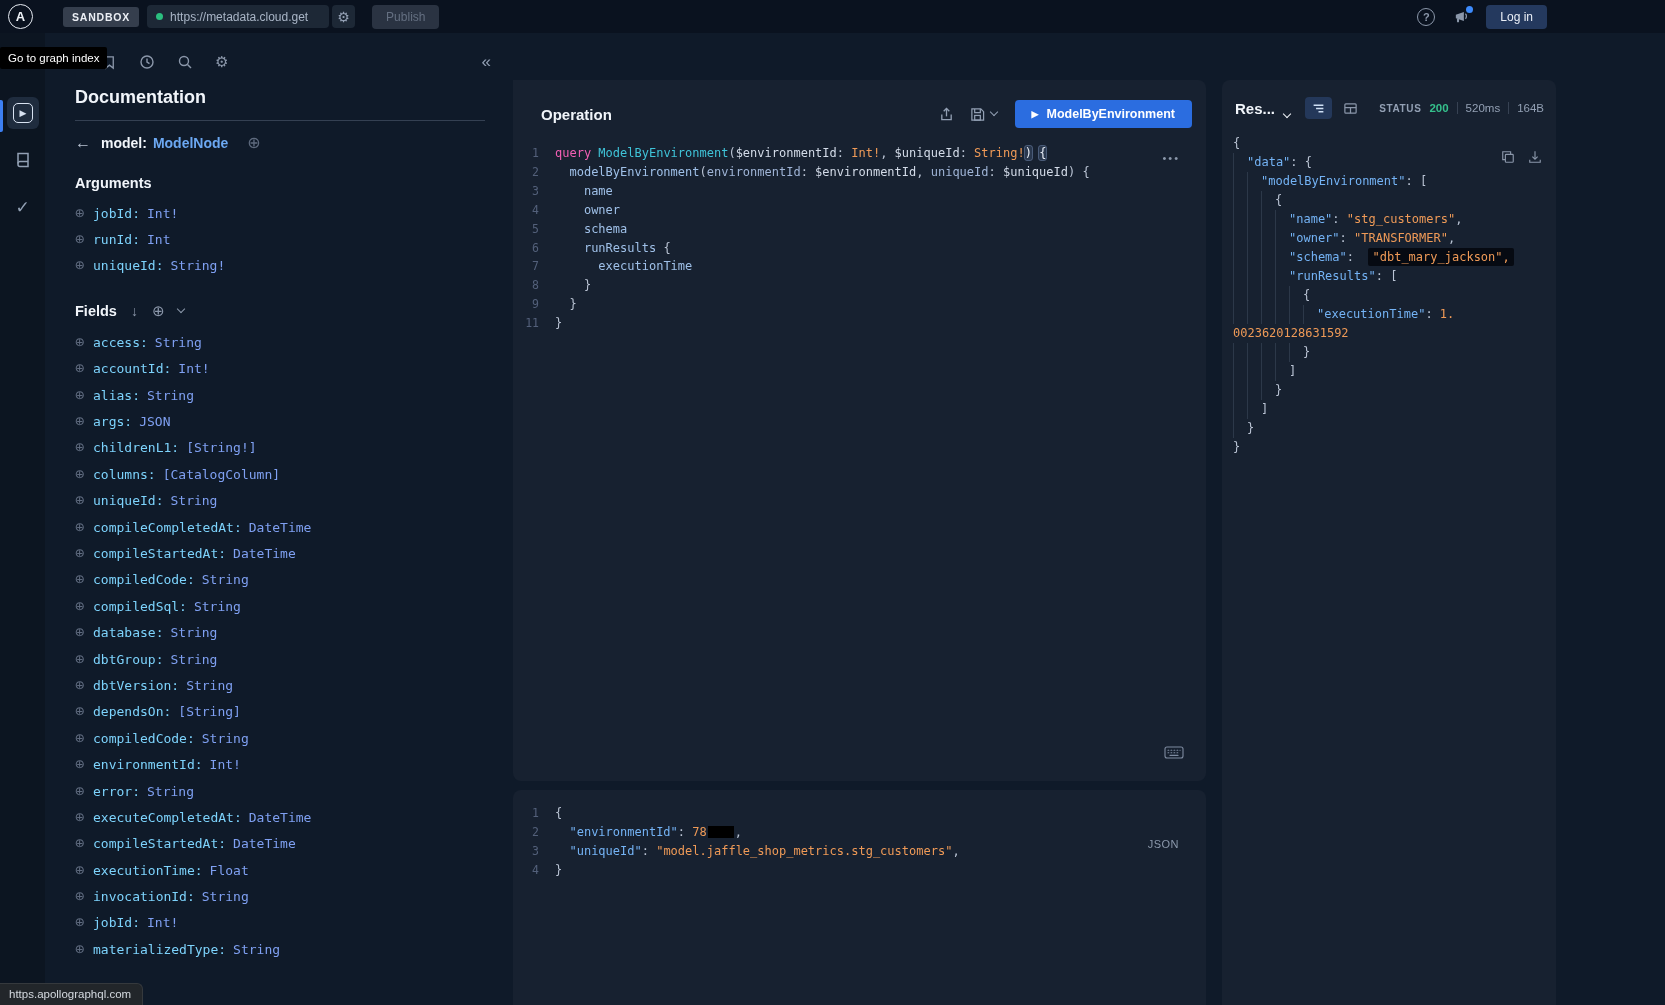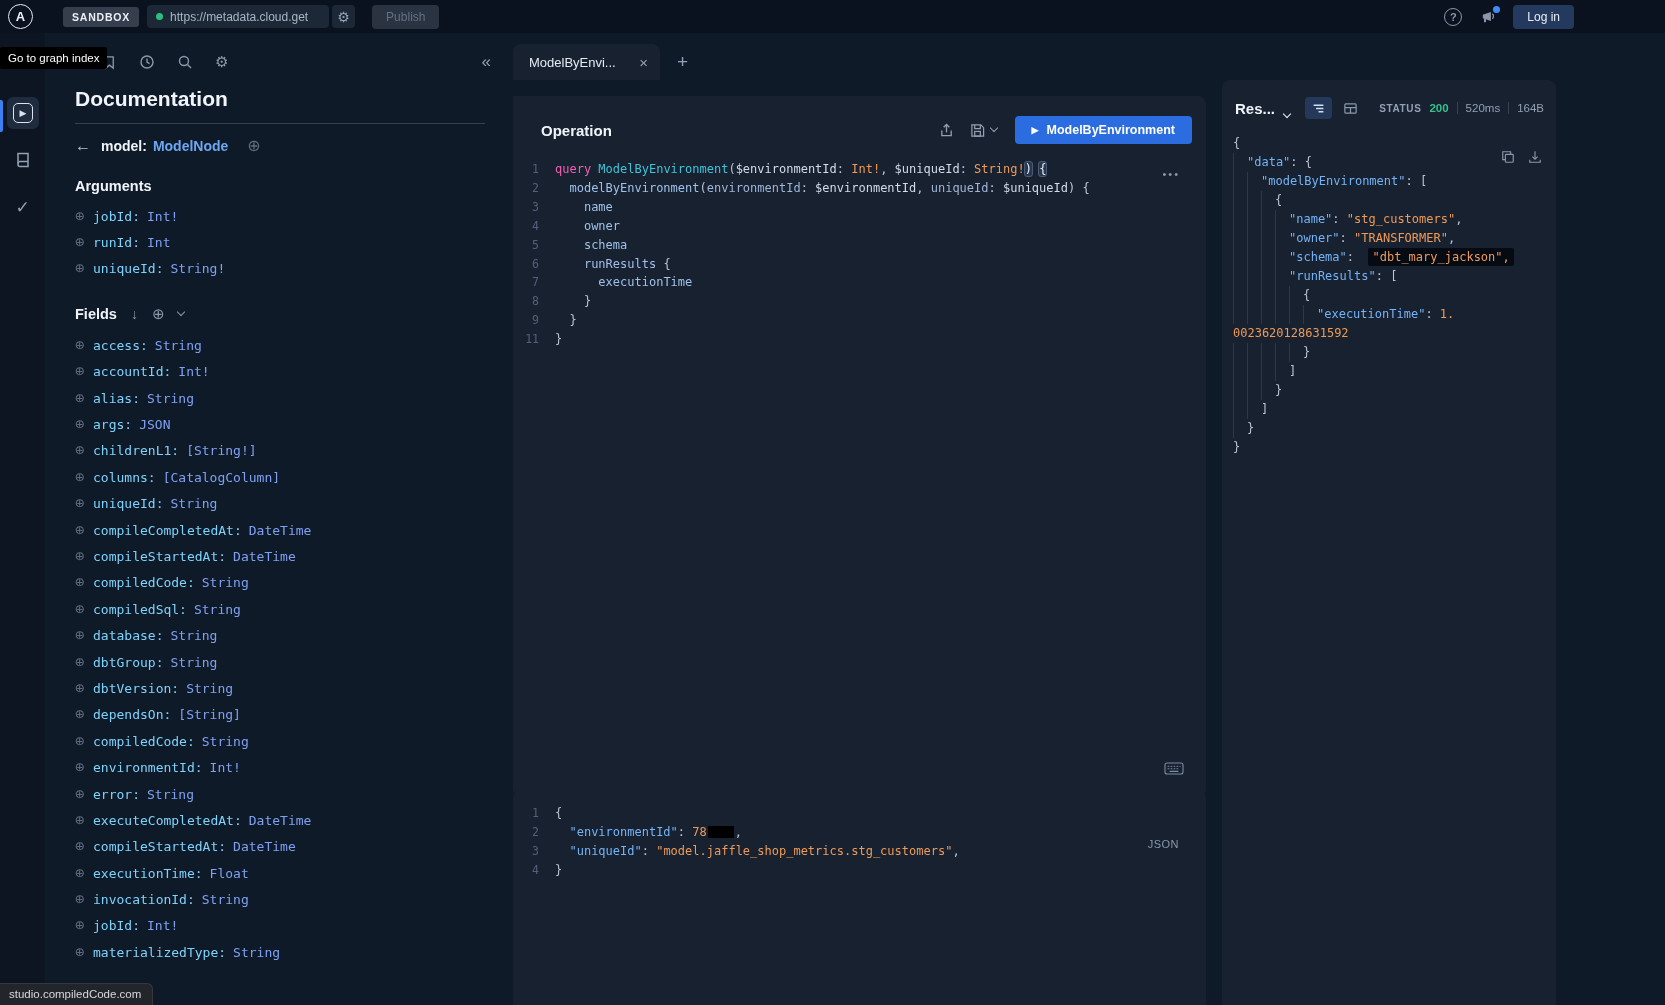--- a/index.html
+++ b/index.html
@@ -20,21 +20,21 @@
   .url{font-size:12px;color:#a9b5c6;white-space:nowrap;overflow:hidden;flex:1;font-family:"Liberation Sans",sans-serif}
   .gearbtn{margin-left:3px;width:23px;height:23px;background:#1d2836;border-radius:4px;
     display:flex;align-items:center;justify-content:center;color:#93a0b4;font-size:14px;cursor:pointer}
   .publish{margin-left:17px;background:#2a3342;color:#646f81;font-size:12px;padding:5px 14px;
     border-radius:4px;border:none;font-family:inherit}
   .tb-spacer{flex:1}
   .helpbtn{width:18px;height:18px;border:1.5px solid #8b97aa;border-radius:50%;color:#8b97aa;
     font-size:11px;font-weight:700;display:flex;align-items:center;justify-content:center;cursor:pointer}
   .mega{margin-left:18px;position:relative;color:#8b97aa;display:flex;cursor:pointer}
   .bluedot{position:absolute;top:-2px;right:-3px;width:7px;height:7px;background:#3d8bfd;border-radius:50%}
-  .login{margin-left:16px;margin-right:91px;background:#24395e;color:#e9eef6;font-size:12px;
+  .login{margin-left:16px;margin-right:118px;background:#24395e;color:#e9eef6;font-size:12px;
     padding:5px 14px;border-radius:4px;border:none;font-family:inherit;cursor:pointer}
 
   
   .tooltip{position:absolute;left:0;top:47px;background:#000;color:#fff;font-size:11.5px;
     padding:5px 8px;border-radius:2px;z-index:70;white-space:nowrap}
   .statuslink{position:absolute;left:0;bottom:0;background:#22262a;border:1px solid #35393d;border-left:none;border-bottom:none;
     color:#d4d9df;font-size:11.5px;padding:4px 11px 5px 9px;border-radius:0 6px 0 0;z-index:60}
 
   
   .rail{position:absolute;left:0;top:33px;width:45px;bottom:0;background:#0c1521;padding-top:64px}
@@ -46,21 +46,21 @@
     display:flex;align-items:center;justify-content:center}
   .explorer-glyph i{font-style:normal;font-size:9px;line-height:1;margin-left:1px}
   .checkglyph{font-size:17px}
 
   
   .docs{position:absolute;left:45px;top:33px;width:468px;bottom:0;overflow:hidden}
   .docs-toolbar{display:flex;align-items:center;gap:22px;padding:20px 24px 0 57px;color:#8b97aa;height:38px}
   .docs-toolbar .tbi{cursor:pointer;display:flex;align-items:center}
   .collapse-glyph{margin-left:auto;font-size:17px;color:#93a0b4;cursor:pointer;letter-spacing:-2px}
   .docs-body{padding:0 28px 0 30px}
-  .docs-title{margin-top:16px;font-size:21px;font-weight:700;color:#f1f5fa;
+  .docs-title{margin-top:16px;font-size:18px;font-weight:700;color:#f1f5fa;
     padding-bottom:12px;border-bottom:1px solid rgba(151,166,189,.28)}
   .crumb{margin-top:13px;display:flex;align-items:center;gap:10px}
   .backarrow{color:#bac4d3;font-size:16px;cursor:pointer}
   .crumb-kind{font-size:14px;font-weight:700;color:#f1f5fa}
   .crumb-type{font-size:14px;font-weight:700;color:#6ca8f2;margin-left:-4px;cursor:pointer}
   .plus{color:#5e6a7e;font-size:15px;line-height:1;cursor:pointer}
   .crumb .plus{margin-left:9px;font-size:16px}
   .doc-h{margin-top:23px;font-size:14.5px;font-weight:700;color:#f1f5fa;display:flex;align-items:center;gap:14px}
   .doc-h .hicon{color:#8b97aa;font-weight:400;font-size:14px;cursor:pointer;display:flex;align-items:center}
   .doc-list{margin-top:9px}
@@ -76,21 +76,21 @@
 
   
   .tabbar{position:absolute;left:513px;top:33px;width:709px;height:47px}
   .tab{position:absolute;left:0;bottom:0;height:36px;width:147px;background:#172130;
     border-radius:8px 8px 0 0;display:flex;align-items:center;padding:0 10px 0 16px;cursor:pointer}
   .tab-label{font-size:13px;color:#e4eaf3;flex:1;white-space:nowrap;overflow:hidden}
   .tab-close{color:#93a0b4;font-size:15px;cursor:pointer;padding:0 2px}
   .newtab{position:absolute;left:160px;bottom:7px;color:#93a0b4;font-size:19px;cursor:pointer;padding:0 4px}
 
   
-  .opcard{position:absolute;left:513px;top:96px;width:693px;height:701px;background:#172130;border-radius:0 8px 8px 8px}
+  .opcard{position:absolute;left:513px;top:80px;width:693px;height:701px;background:#172130;border-radius:0 8px 8px 8px}
   .ophead{display:flex;align-items:center;padding:20px 14px 8px 28px}
   .panel-title{font-size:15px;font-weight:700;color:#f1f5fa}
   .ophead .spacer{flex:1}
   .hbtn{color:#93a0b4;display:flex;align-items:center;cursor:pointer;margin-left:16px}
   .savegrp{display:flex;align-items:center;gap:6px}
   .runbtn{margin-left:18px;display:flex;align-items:center;gap:8px;background:#2b6de0;color:#fff;
     border:none;border-radius:4px;padding:7px 17px;font-size:12.5px;font-weight:700;font-family:inherit;cursor:pointer}
   .runbtn .rp{font-size:9px;line-height:1}
 
   
@@ -375,27 +375,20 @@
           </div>
           <div class="doc-row">
             <span class="plus">⊕</span>
             <span class="fname">materializedType:</span>
             <span class="ftype">String</span>
           </div>
         </div>
     </div>
   </aside>
 
-  <div class="tabbar">
-    <div class="tab">
-      <span class="tab-label">ModelByEnvi...</span>
-      <span class="tab-close">×</span>
-    </div>
-    <span class="newtab">+</span>
-  </div>
 
   <section class="opcard">
     <div class="ophead">
       <span class="panel-title">Operation</span>
       <span class="spacer"></span>
       <span class="hbtn">
         <svg width="15" height="15" viewBox="0 0 16 16" fill="none" stroke="currentColor" stroke-width="1.4">
             <path d="M8 10V1.8"></path>
             <path d="M5 4.6L8 1.6l3 3"></path>
             <path d="M3 8v5.5h10V8"></path>
@@ -500,15 +493,15 @@
         <div class="cline"><span class="lbody"><span class="tk-num">0023620128631592</span></span></div>
         <div class="cline"><span class="lbody"><span class="guide"></span><span class="guide"></span><span class="guide"></span><span class="guide"></span><span class="guide"></span><span class="tk-pun">}</span></span></div>
         <div class="cline"><span class="lbody"><span class="guide"></span><span class="guide"></span><span class="guide"></span><span class="guide"></span><span class="tk-pun">]</span></span></div>
         <div class="cline"><span class="lbody"><span class="guide"></span><span class="guide"></span><span class="guide"></span><span class="tk-pun">}</span></span></div>
         <div class="cline"><span class="lbody"><span class="guide"></span><span class="guide"></span><span class="tk-pun">]</span></span></div>
         <div class="cline"><span class="lbody"><span class="guide"></span><span class="tk-pun">}</span></span></div>
         <div class="cline"><span class="lbody"><span class="tk-pun">}</span></span></div>
       </div>
   </section>
 
-  <div class="statuslink">studio.compiledCode.com</div>
+  <div class="statuslink">https.apollographql.com</div>
 
 </div>
 
 </body></html>

